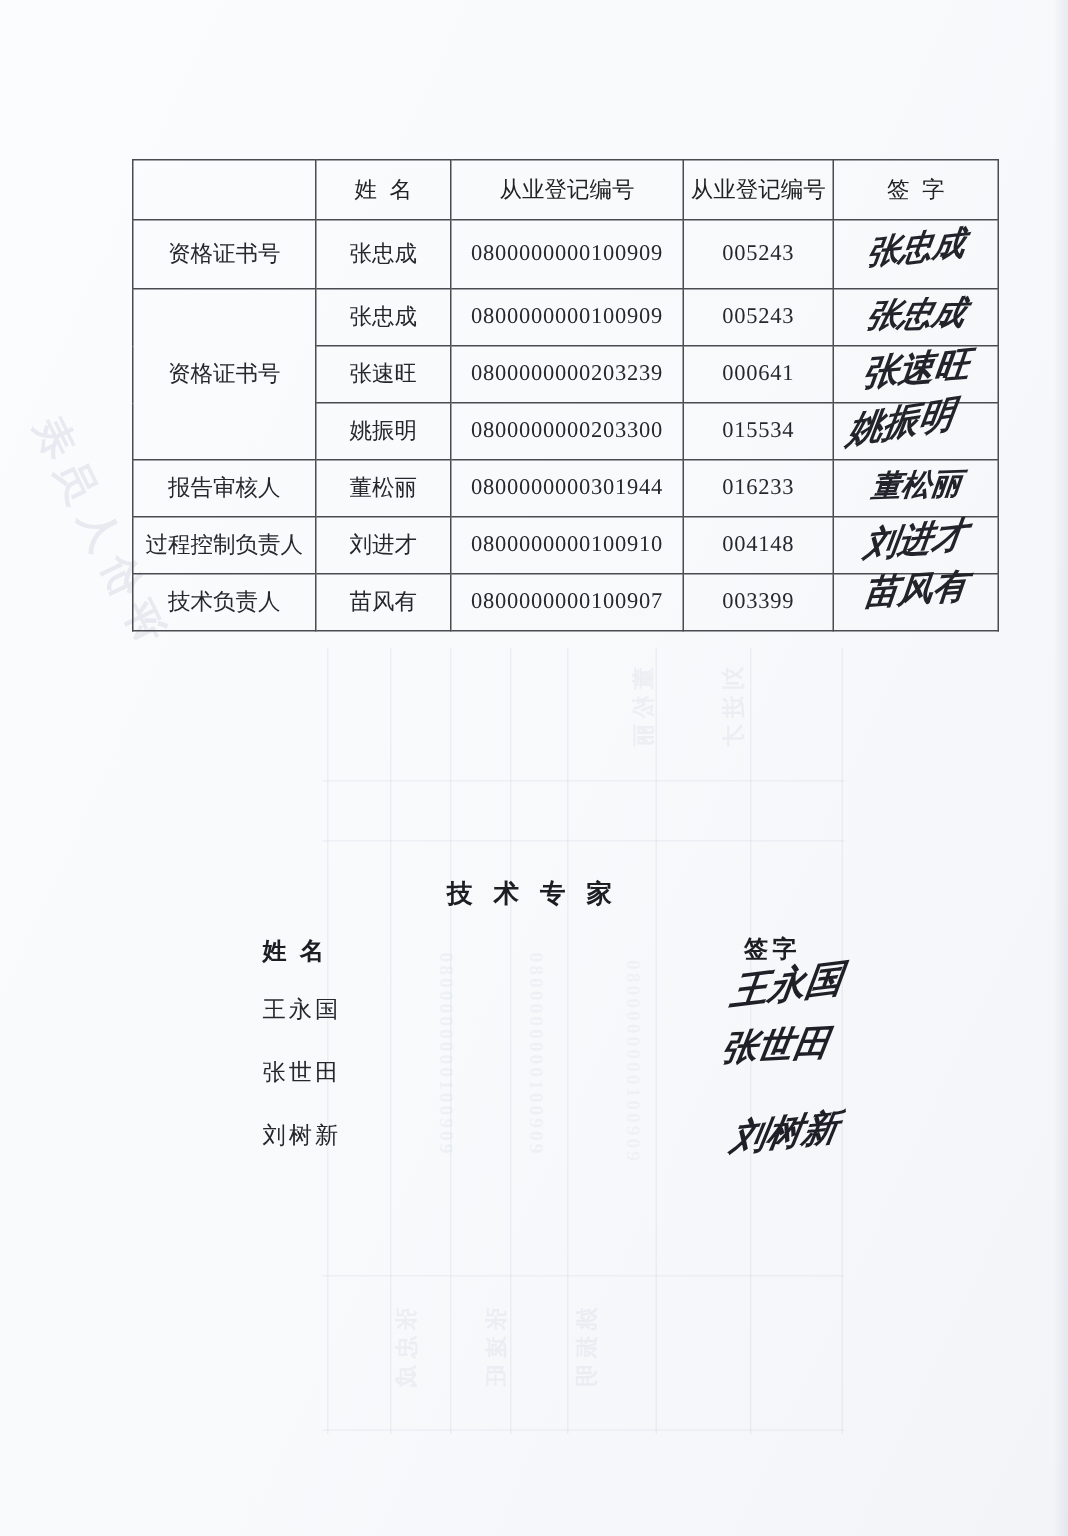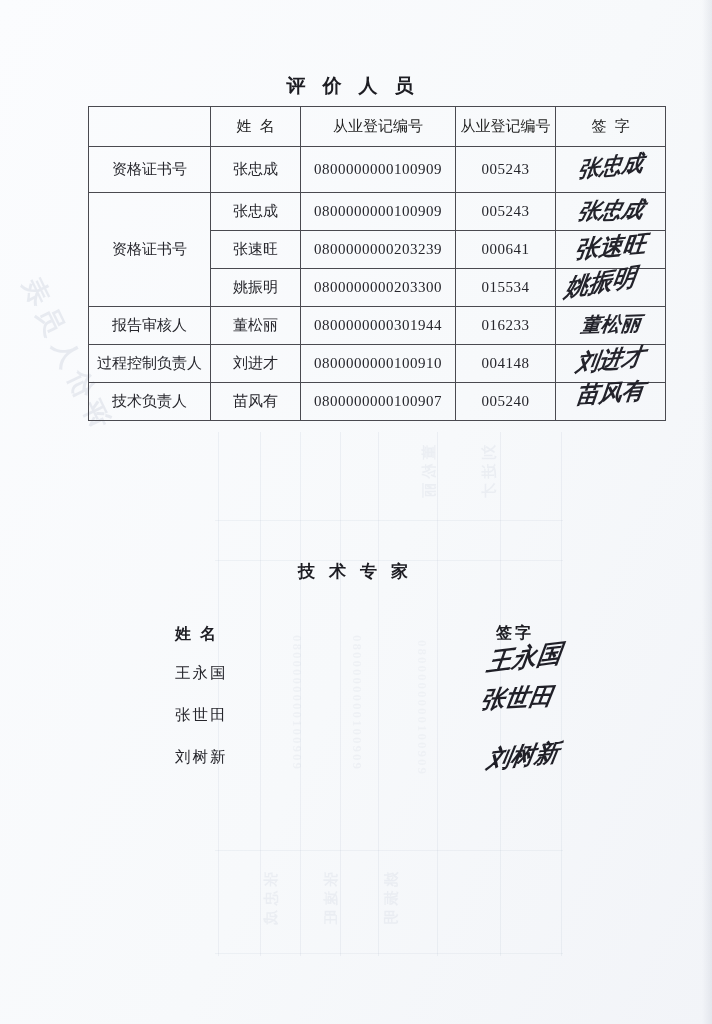--- a/index.html
+++ b/index.html
@@ -70,21 +70,21 @@
   }
   .sig.s0{font-size:22px;transform:rotate(-6deg) skewX(-14deg);}
   .sig.s1{font-size:22px;transform:rotate(-2deg) skewX(-16deg);}
   .sig.s2{font-size:24px;transform:rotate(-5deg) skewX(-12deg);}
   .sig.s3{font-size:24px;transform:translateX(-10px) rotate(-9deg) skewX(-18deg);}
   .sig.s4{font-size:20px;transform:rotate(-2deg) skewX(-8deg);}
   .sig.s5{font-size:23px;transform:rotate(-6deg) skewX(-14deg);}
   .sig.s6{font-size:23px;transform:translateY(-6px) rotate(-4deg) skewX(-10deg);}
   
   .experts-title{
-    position:absolute;left:298px;top:560px;font-size:17px;font-weight:700;
+    position:absolute;left:298px;top:584px;font-size:17px;font-weight:700;
     letter-spacing:14px;color:#1d1d23;white-space:nowrap;
   }
   .experts-name-label{
     position:absolute;left:175px;top:624px;font-size:16px;font-weight:700;
     letter-spacing:9px;color:#1d1d23;
   }
   .expert-name{
     position:absolute;left:175px;font-size:15.5px;letter-spacing:2px;color:#26262c;
   }
   .expert-name.e0{top:663px;} .expert-name.e1{top:705px;} .expert-name.e2{top:747px;}
@@ -127,21 +127,20 @@
     <div class="bleed-vline" style="left:378px;top:432px;height:524px;"></div>
     <div class="bleed-vline" style="left:437px;top:432px;height:524px;"></div>
     <div class="bleed-vline" style="left:500px;top:432px;height:524px;"></div>
     <div class="bleed-vline" style="left:561px;top:432px;height:524px;"></div>
     <div class="bleed-hline" style="left:215px;top:520px;width:348px;"></div>
     <div class="bleed-hline" style="left:215px;top:560px;width:348px;"></div>
     <div class="bleed-hline" style="left:215px;top:850px;width:348px;"></div>
     <div class="bleed-hline" style="left:215px;top:953px;width:348px;"></div>
   </div>
 
-  <div class="doc-title">评价人员</div>
 
   <table class="eval-table">
     <colgroup>
       <col class="col-role">
         <col class="col-name">
         <col class="col-cert">
         <col class="col-reg">
         <col class="col-sig">
     </colgroup>
     <tbody>
@@ -189,21 +188,21 @@
       <td>过程控制负责人</td>
       <td>刘进才</td>
       <td class="num">0800000000100910</td>
       <td class="num">004148</td>
       <td class="sig-cell"><span class="sig s5">刘进才</span></td>
     </tr>
     <tr class="row-std">
       <td>技术负责人</td>
       <td>苗风有</td>
       <td class="num">0800000000100907</td>
-      <td class="num">005240</td>
+      <td class="num">003399</td>
       <td class="sig-cell"><span class="sig s6">苗风有</span></td>
     </tr>
   </tbody>
     </table>
 
   <div class="experts-title">技术专家</div>
   <div class="experts-name-label">姓名</div>
   <div class="experts-sig-label">签字</div>
 
   <div class="expert-name e0">王永国</div>

